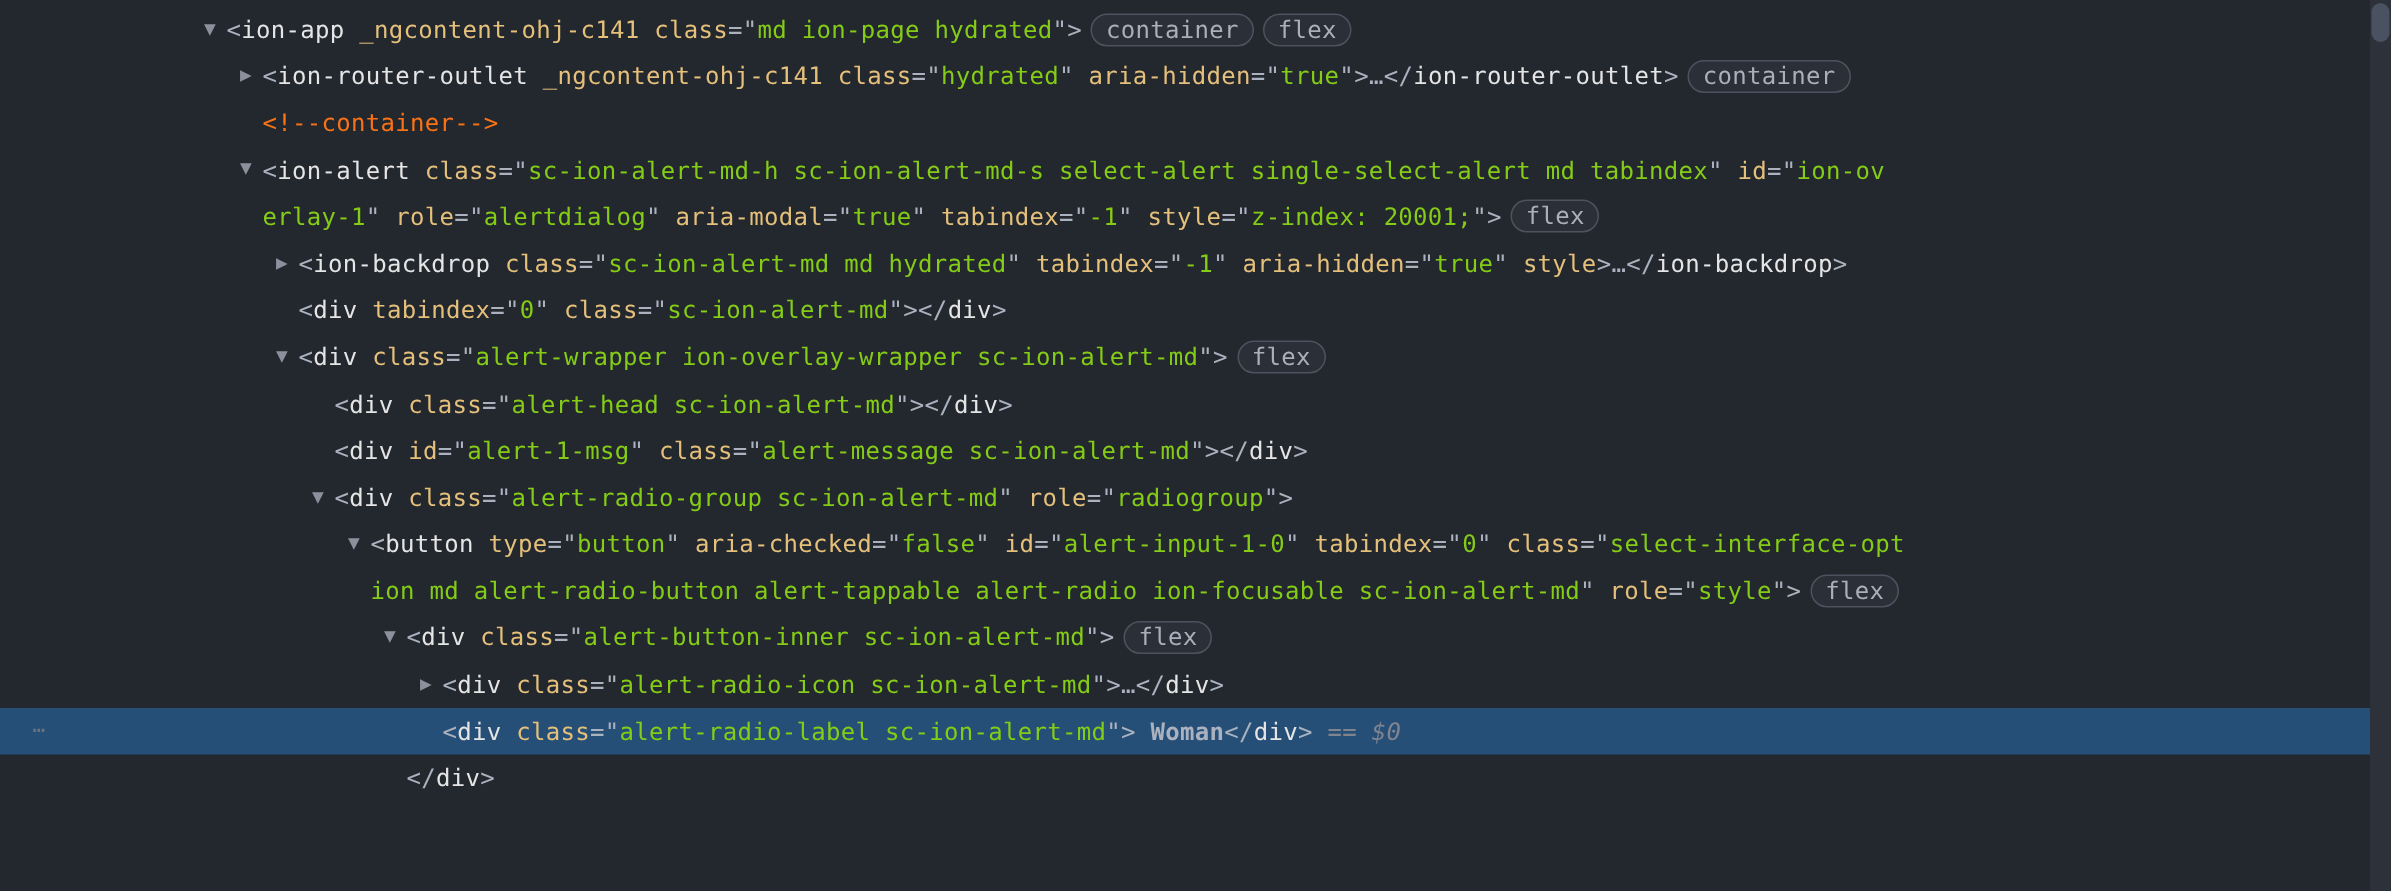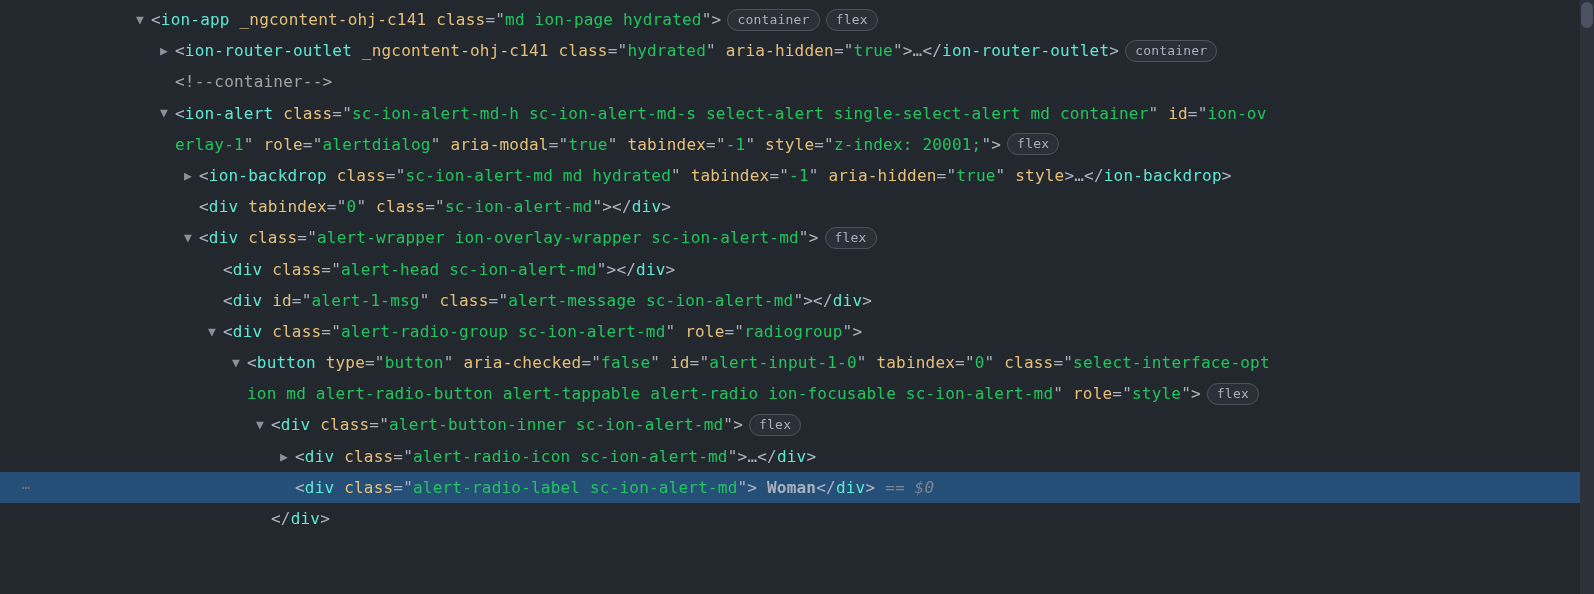--- a/index.html
+++ b/index.html
@@ -33,34 +33,34 @@
   }
   .indent { display: inline-block; }
   .arrow {
     color: #8a909c;
     display: inline-block;
     width: 15px;
     font-size: 13px;
     vertical-align: 1px;
   }
   .punct  { color: #abb2bf; }
-  .tag    { color: #5eead4; }
+  .tag    { color: #e5e5e5; }
   .attr   { color: #e5c07b; }
-  .val    { color: #22c55e; }
+  .val    { color: #84cc16; }
   .text   { color: #abb2bf; font-weight: bold; }
-  .cmt    { color: #a3a3a3; }
+  .cmt    { color: #f97316; }
   .sref   { color: #7f848e; font-style: italic; }
   .ell    { color: #abb2bf; }
   .badge {
     display: inline-block;
     border: 1px solid #4d535e;
     color: #aab0bb;
     border-radius: 12px;
     padding: 0 9px;
-    font-size: 13px;
+    font-size: 16px;
     line-height: 20px;
     vertical-align: 2px;
     margin-left: 6px;
     background: #2b3038;
     font-family: 'SF Mono', Menlo, Consolas, monospace;
   }
   .scrollstub {
     position: absolute;
     right: 0;
     top: 0;
@@ -100,21 +100,21 @@
     <div class="row">
       <span class="gutter"></span>
       <span class="indent" style="width:108px"></span>
       <span class="arrow"></span>
       <span><span class="cmt">&lt;!--container--&gt;</span></span>
     </div>
     <div class="row">
       <span class="gutter"></span>
       <span class="indent" style="width:108px"></span>
       <span class="arrow">▼</span>
-      <span><span class="punct">&lt;</span><span class="tag">ion-alert</span><span class="punct"> </span><span class="attr">class</span><span class="punct">="</span><span class="val">sc-ion-alert-md-h sc-ion-alert-md-s select-alert single-select-alert md container</span><span class="punct">" </span><span class="attr">id</span><span class="punct">="</span><span class="val">ion-ov</span></span>
+      <span><span class="punct">&lt;</span><span class="tag">ion-alert</span><span class="punct"> </span><span class="attr">class</span><span class="punct">="</span><span class="val">sc-ion-alert-md-h sc-ion-alert-md-s select-alert single-select-alert md tabindex</span><span class="punct">" </span><span class="attr">id</span><span class="punct">="</span><span class="val">ion-ov</span></span>
     </div>
     <div class="row">
       <span class="gutter"></span>
       <span class="indent" style="width:123px"></span>
       <span><span class="val">erlay-1</span><span class="punct">" </span><span class="attr">role</span><span class="punct">="</span><span class="val">alertdialog</span><span class="punct">" </span><span class="attr">aria-modal</span><span class="punct">="</span><span class="val">true</span><span class="punct">" </span><span class="attr">tabindex</span><span class="punct">="</span><span class="val">-1</span><span class="punct">" </span><span class="attr">style</span><span class="punct">="</span><span class="val">z-index: 20001;</span><span class="punct">"</span><span class="punct">&gt;</span></span>
       <span class="badge">flex</span>
     </div>
     <div class="row">
       <span class="gutter"></span>
       <span class="indent" style="width:132px"></span>

